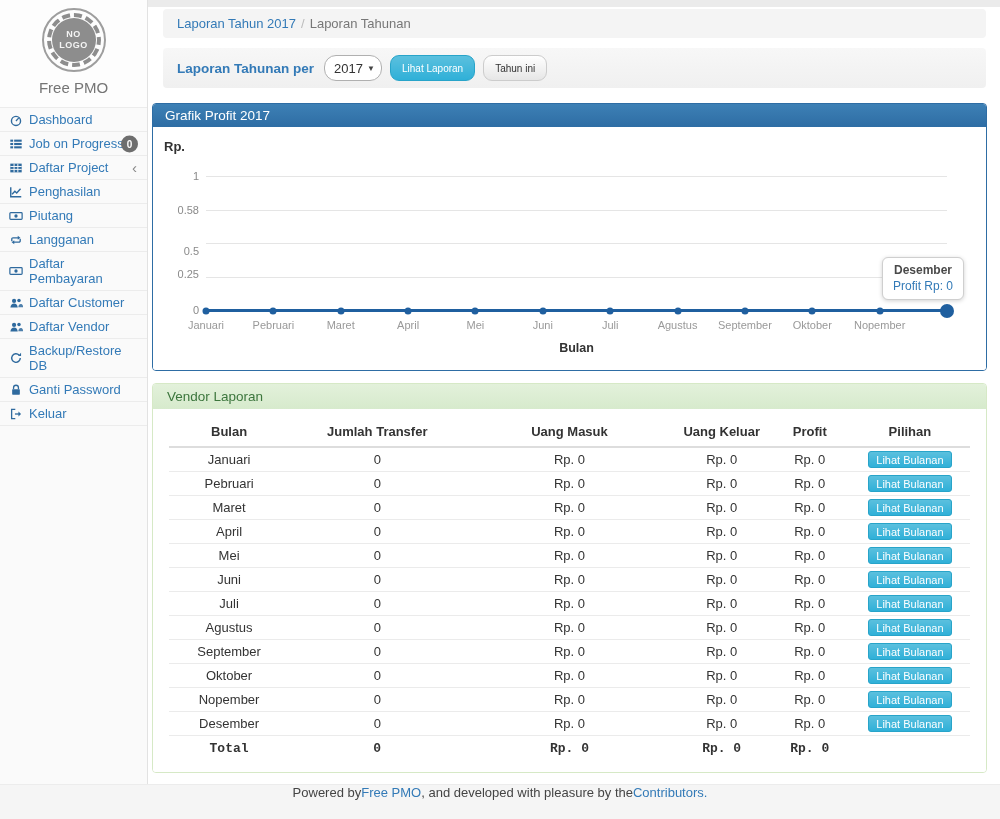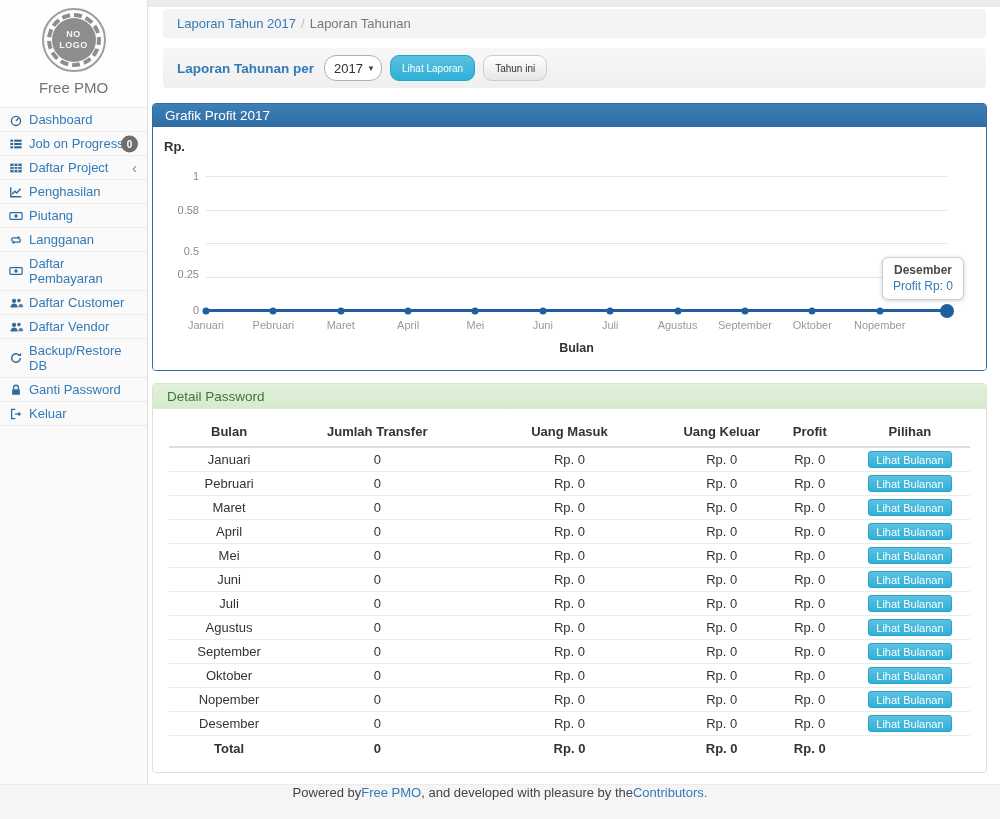--- a/index.html
+++ b/index.html
@@ -76,21 +76,21 @@
   .tooltip-value { font-size:12px; color:#337ab7; margin-top:2px; white-space:nowrap; }
 
   
   .panel-success { border:1px solid #d6e9c6; margin-top:12px; }
   .panel-success .panel-heading { background:linear-gradient(#e3f1db,#d6eacc); color:#3c763d;
     font-size:13.5px; padding:5px 14px; border-radius:3px 3px 0 0; }
   .detail-body { background:#fff; padding:10px 16px 12px; border-radius:0 0 3px 3px; }
   table.report { width:100%; border-collapse:collapse; font-size:13px; color:#333; }
   table.report th { font-weight:bold; text-align:center; padding:5px 4px 7px; border-bottom:2px solid #ddd; }
   table.report td { text-align:center; padding:3px 4px; border-bottom:1px solid #ebebeb; height:24px; }
-  table.report tr.total-row td { font-weight:bold; border-bottom:none; padding-top:5px; }
+  table.report tr.total-row td { font-weight:bold; border-bottom:none; padding-top:5px;font-family:Liberation Mono, monospace; }
   .btn-xs { height:17px; font-size:11px; padding:0 7px; border-radius:3px; }
 
   
   footer.page-footer { height:35px; background:#f5f5f5; border-top:1px solid #ececec;
     display:flex; align-items:flex-start; justify-content:center; font-size:13px; color:#444; }
   footer.page-footer a { color:#337ab7; text-decoration:none; cursor:pointer; }
 </style>
 </head>
 <body>
 
@@ -272,21 +272,21 @@
             <div class="x-tick" style="left: 63.6364%;">Agustus</div>
             <div class="x-tick" style="left: 72.7273%;">September</div>
             <div class="x-tick" style="left: 81.8182%;">Oktober</div>
             <div class="x-tick" style="left: 90.9091%;">Nopember</div>
           </div>
         <div class="chart-xlabel">Bulan</div>
       </div>
     </section>
 
     <section class="panel panel-success">
-      <div class="panel-heading">Detail Password</div>
+      <div class="panel-heading">Vendor Laporan</div>
       <div class="detail-body">
         <table class="report">
           <colgroup>
             <col style="width:15%">
               <col style="width:22%">
               <col style="width:26%">
             <col style="width:12%">
               <col style="width:10%">
               <col style="width:15%">
           </colgroup>

